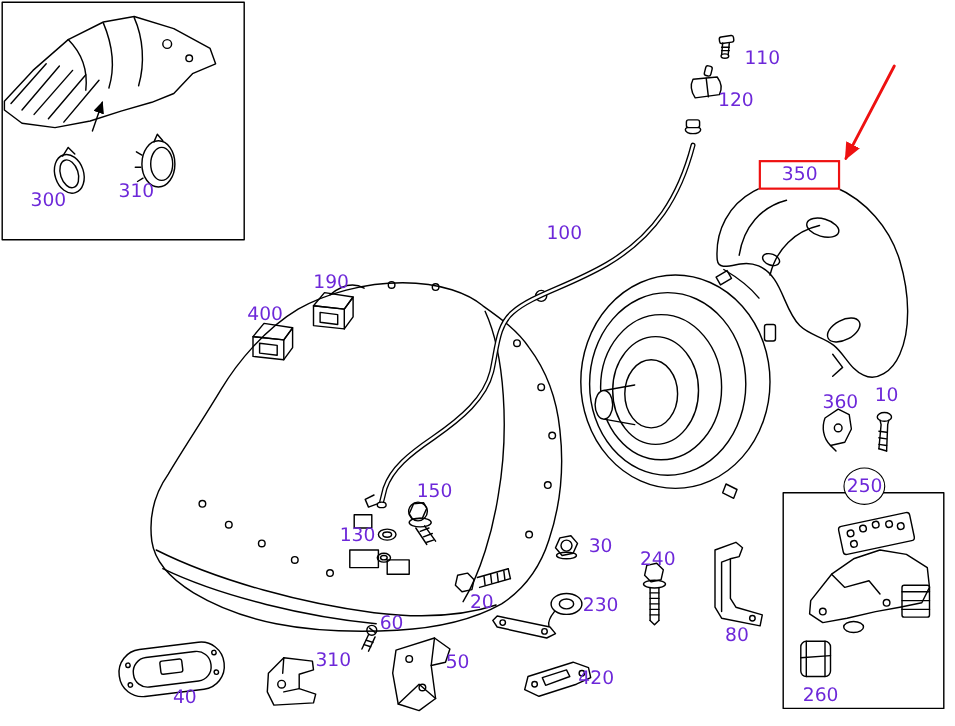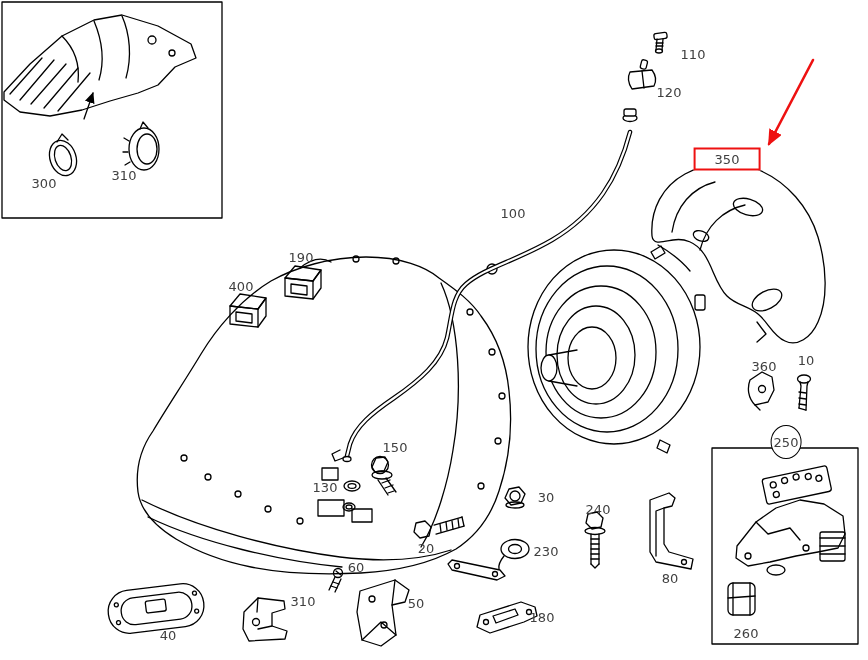--- a/index.html
+++ b/index.html
@@ -3,21 +3,21 @@
 <meta charset="utf-8">
 <style>
   html,body{margin:0;padding:0;background:#fff;}
   .stage{
     position:relative;width:868px;height:660px;background:#fff;overflow:hidden;
     font-family:"DejaVu Sans","Liberation Sans",sans-serif;
   }
   .stage svg{position:absolute;left:0;top:0;}
   .part-label{
     position:absolute;transform:translate(-50%,-50%);
-    font-size:13px;line-height:1;color:#404040;white-space:nowrap;
+    font-size:17px;line-height:1;color:#6d28d9;white-space:nowrap;
     user-select:none;
   }
   .label-highlight{
     border:2px solid #ee1111;background:#fff;padding:3px 19px;
   }
   .label-circled{
     border:1.6px solid #000;border-radius:50%;background:#fff;
     min-width:30px;height:34px;box-sizing:border-box;
     display:flex;align-items:center;justify-content:center;padding:0 2px;
   }
@@ -301,23 +301,23 @@
   <div class="part-label label-highlight" style="left:727px;top:159px">350</div>
   <div class="part-label" style="left:301px;top:257px">190</div>
   <div class="part-label" style="left:241px;top:286px">400</div>
   <div class="part-label" style="left:764px;top:366px">360</div>
   <div class="part-label" style="left:806px;top:360px">10</div>
   <div class="part-label" style="left:395px;top:447px">150</div>
   <div class="part-label" style="left:325px;top:487px">130</div>
   <div class="part-label" style="left:546px;top:497px">30</div>
   <div class="part-label" style="left:598px;top:509px">240</div>
   <div class="part-label label-circled" style="left:786px;top:442px">250</div>
-  <div class="part-label" style="left:426px;top:548px">20</div>
+  <div class="part-label" style="left:438px;top:548px">20</div>
   <div class="part-label" style="left:546px;top:551px">230</div>
   <div class="part-label" style="left:356px;top:567px">60</div>
   <div class="part-label" style="left:670px;top:578px">80</div>
   <div class="part-label" style="left:303px;top:601px">310</div>
   <div class="part-label" style="left:416px;top:603px">50</div>
-  <div class="part-label" style="left:542px;top:617px">180</div>
+  <div class="part-label" style="left:542px;top:617px">420</div>
   <div class="part-label" style="left:746px;top:633px">260</div>
   <div class="part-label" style="left:168px;top:635px">40</div>
 
 </div>
 
 </body></html>

